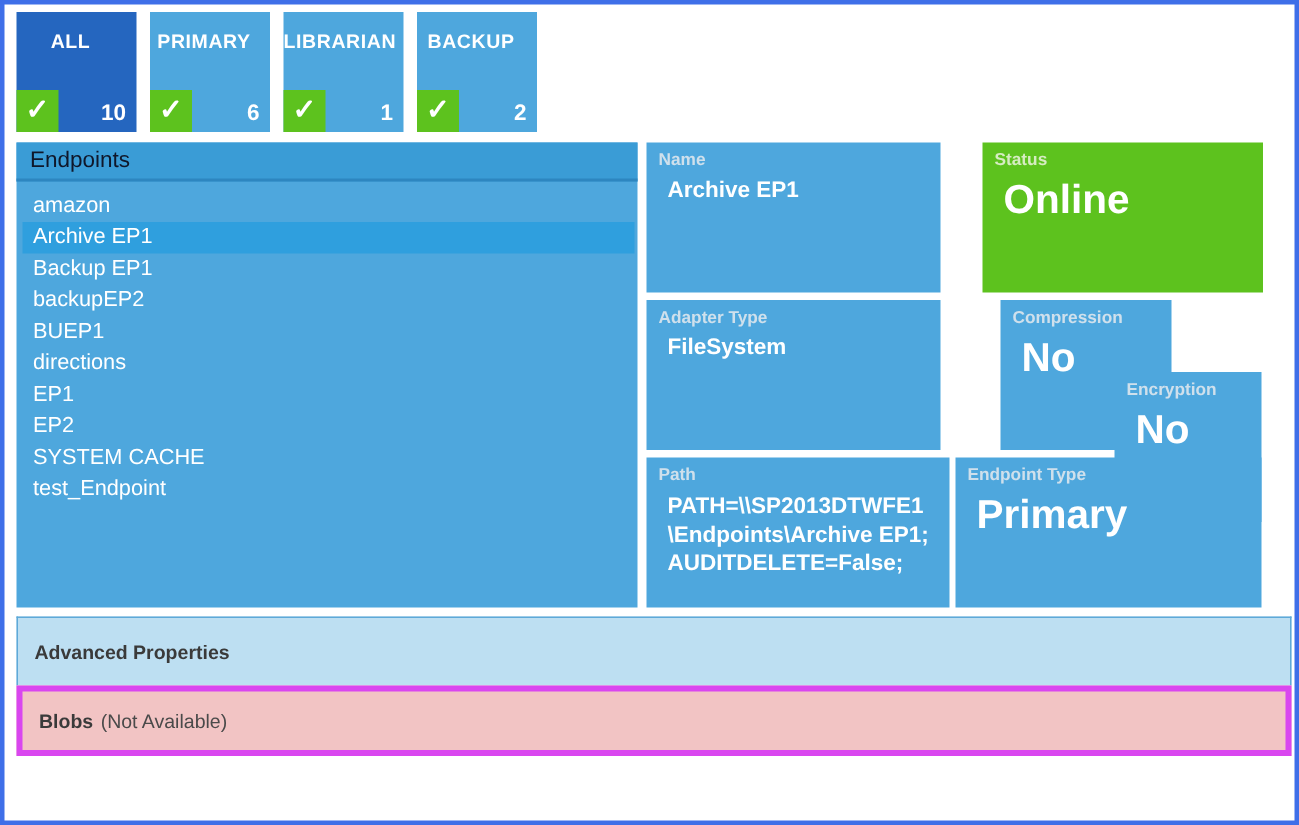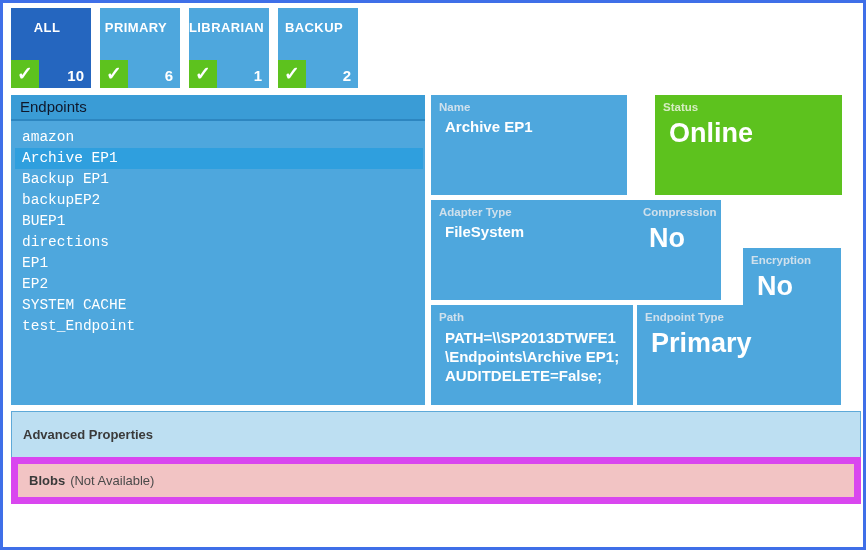--- a/index.html
+++ b/index.html
@@ -86,21 +86,20 @@
     height: 26px;
     background: #3a9cd6;
     border-bottom: 2px solid #2d86c0;
     color: #0f172a;
     font-size: 15px;
     padding: 3px 0 0 9px;
     box-sizing: border-box;
   }
   .list-body {
     padding: 6px 0 0 0;
-    font-family: Liberation Mono, monospace;
   }
   .list-item {
     height: 21px;
     line-height: 21px;
     padding-left: 11px;
     color: #ffffff;
     font-size: 14.5px;
     cursor: pointer;
   }
   .list-item.selected {
@@ -135,21 +134,21 @@
     font-size: 15px;
     line-height: 19px;
     padding-left: 14px;
     padding-right: 4px;
     word-break: break-all;
   }
 
   #tile-name      { left: 428px; top: 92px;  width: 196px; height: 100px; }
   #tile-status    { left: 652px; top: 92px;  width: 187px; height: 100px; }
   #tile-adapter   { left: 428px; top: 197px; width: 196px; height: 100px; }
-  #tile-compress  { left: 604px; top: 197px; width: 114px; height: 100px; padding-left: 28px; }
+  #tile-compress  { left: 664px; top: 197px; width: 114px; height: 100px; }
   #tile-encrypt   { left: 740px; top: 197px; width: 98px;  height: 100px; margin-top: 48px; }
   #tile-path      { left: 428px; top: 302px; width: 202px; height: 100px; }
   #tile-eptype    { left: 634px; top: 302px; width: 204px; height: 100px; }
 
   
   .accordion {
     position: absolute;
     left: 8px;
     top: 408px;
     width: 850px;
@@ -162,21 +161,21 @@
     box-sizing: border-box;
     display: flex;
     align-items: center;
     padding-left: 11px;
     cursor: pointer;
     color: #3a3a3a;
     font-size: 13px;
   }
   .acc-panel.last {
     background: #f2c4c4;
-    border: 7px solid #d946ef;
+    border: 4px solid #d946ef;
     height: 47px;
   }
   .acc-title {
     font-weight: bold;
   }
   .acc-sub {
     font-weight: normal;
     margin-left: 5px;
     color: #4a4a4a;
   }

